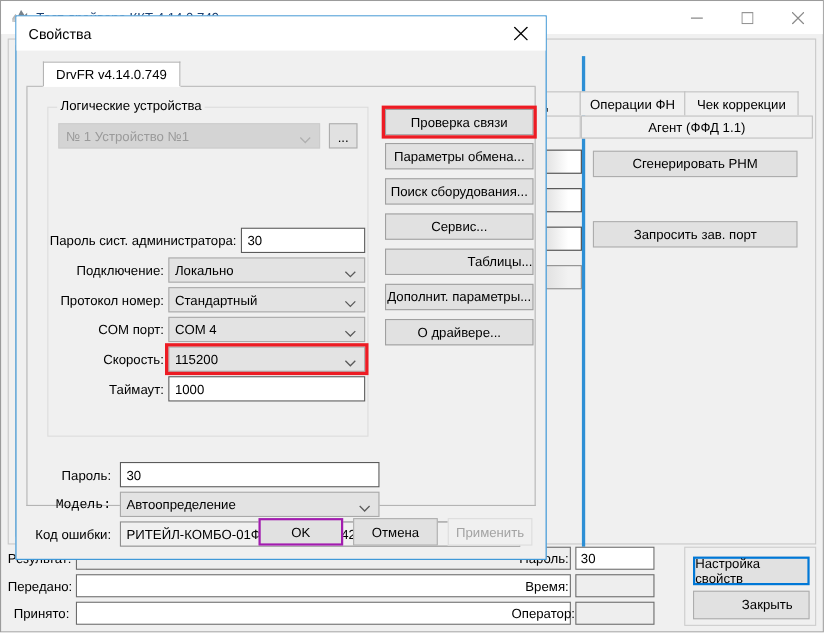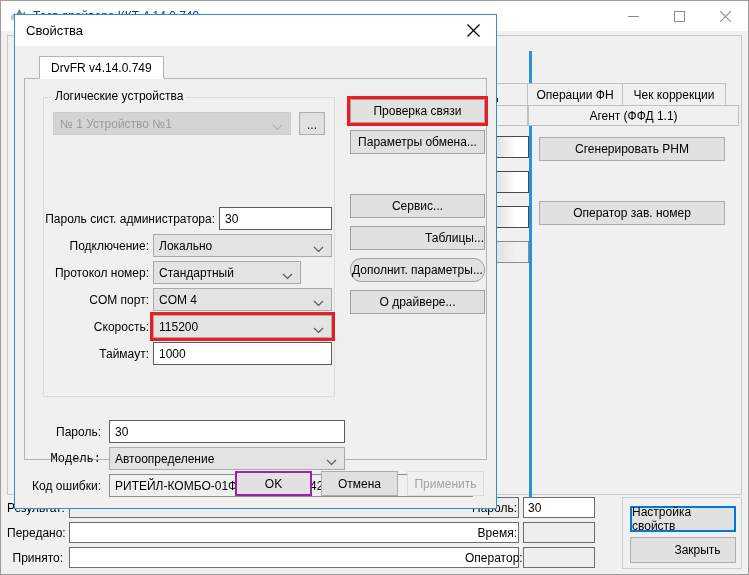--- a/index.html
+++ b/index.html
@@ -324,21 +324,21 @@
 
       <div class="bg-field" style="left:487px; top:105px;"></div>
       <div class="bg-field" style="left:487px; top:140px;"></div>
       <div class="bg-field" style="left:487px; top:175px;"></div>
       <div class="bg-field gray" style="left:487px; top:210px;"></div>
 
       <div class="bg-btn" style="left:537px; top:106px; width:186px; height:24px;">
         <span>Сгенерировать РНМ</span>
       </div>
       <div class="bg-btn" style="left:537px; top:170px; width:186px; height:24px;">
-        <span>Оператор зав. номер</span>
+        <span>Запросить зав. порт</span>
       </div>
 
       <div class="bg-status">
         <div class="st-row" style="top:0; left:0; right:0;">
           <div class="st-label">Результат:</div>
           <div class="st-input" style="width:450px;"></div>
         </div>
         <div class="st-row" style="top:25px; left:0; right:0;">
           <div class="st-label">Передано:</div>
           <div class="st-input white" style="width:450px;"></div>
@@ -428,21 +428,21 @@
           <span class="chev">
             <svg width="11" height="7" viewBox="0 0 11 7">
                 <polyline points="1,1 5.5,5.5 10,1" fill="none" stroke="#5a5a5a" stroke-width="1.2"></polyline>
               </svg>
           </span>
         </div>
 
         <div class="frow" style="left:10px; top:182px; width:114px;">
           <div class="flabel" style="width:114px;">Протокол номер:</div>
         </div>
-        <div class="fselect" style="left:128px; top:182px; width:148px;">
+        <div class="fselect" style="left:128px; top:182px; width:179px;">
           <span>Стандартный</span>
           <span class="chev">
             <svg width="11" height="7" viewBox="0 0 11 7">
                 <polyline points="1,1 5.5,5.5 10,1" fill="none" stroke="#5a5a5a" stroke-width="1.2"></polyline>
               </svg>
           </span>
         </div>
 
         <div class="frow" style="left:10px; top:209px; width:114px;">
           <div class="flabel" style="width:114px;">COM порт:</div>
@@ -477,27 +477,30 @@
         </div>
 
         <div class="dbtn" style="top:20px;">
           <span>Проверка связи</span>
         </div>
         <div class="redbox" style="left:322px; top:17px; width:141px; height:30px;"></div>
 
         <div class="dbtn" style="top:51px;">
           <span>Параметры обмена...</span>
         </div>
+        <div class="dbtn" style="top:83px;">
+          <span>Поиск сборудования...</span>
+        </div>
         <div class="dbtn" style="top:115px;">
           <span>Сервис...</span>
         </div>
         <div class="dbtn" style="top:147px;justify-content:flex-end;">
           <span>Таблицы...</span>
         </div>
-        <div class="dbtn" style="top:179px;border-radius:11px;">
+        <div class="dbtn" style="top:179px;">
           <span>Дополнит. параметры...</span>
         </div>
         <div class="dbtn" style="top:211px;">
           <span>О драйвере...</span>
         </div>
 
         <div class="lbl2" style="left:0; top:341px; width:76px;">Пароль:</div>
         <div class="finput" style="left:84px; top:341px; width:236px;">
           <span>30</span>
         </div>

